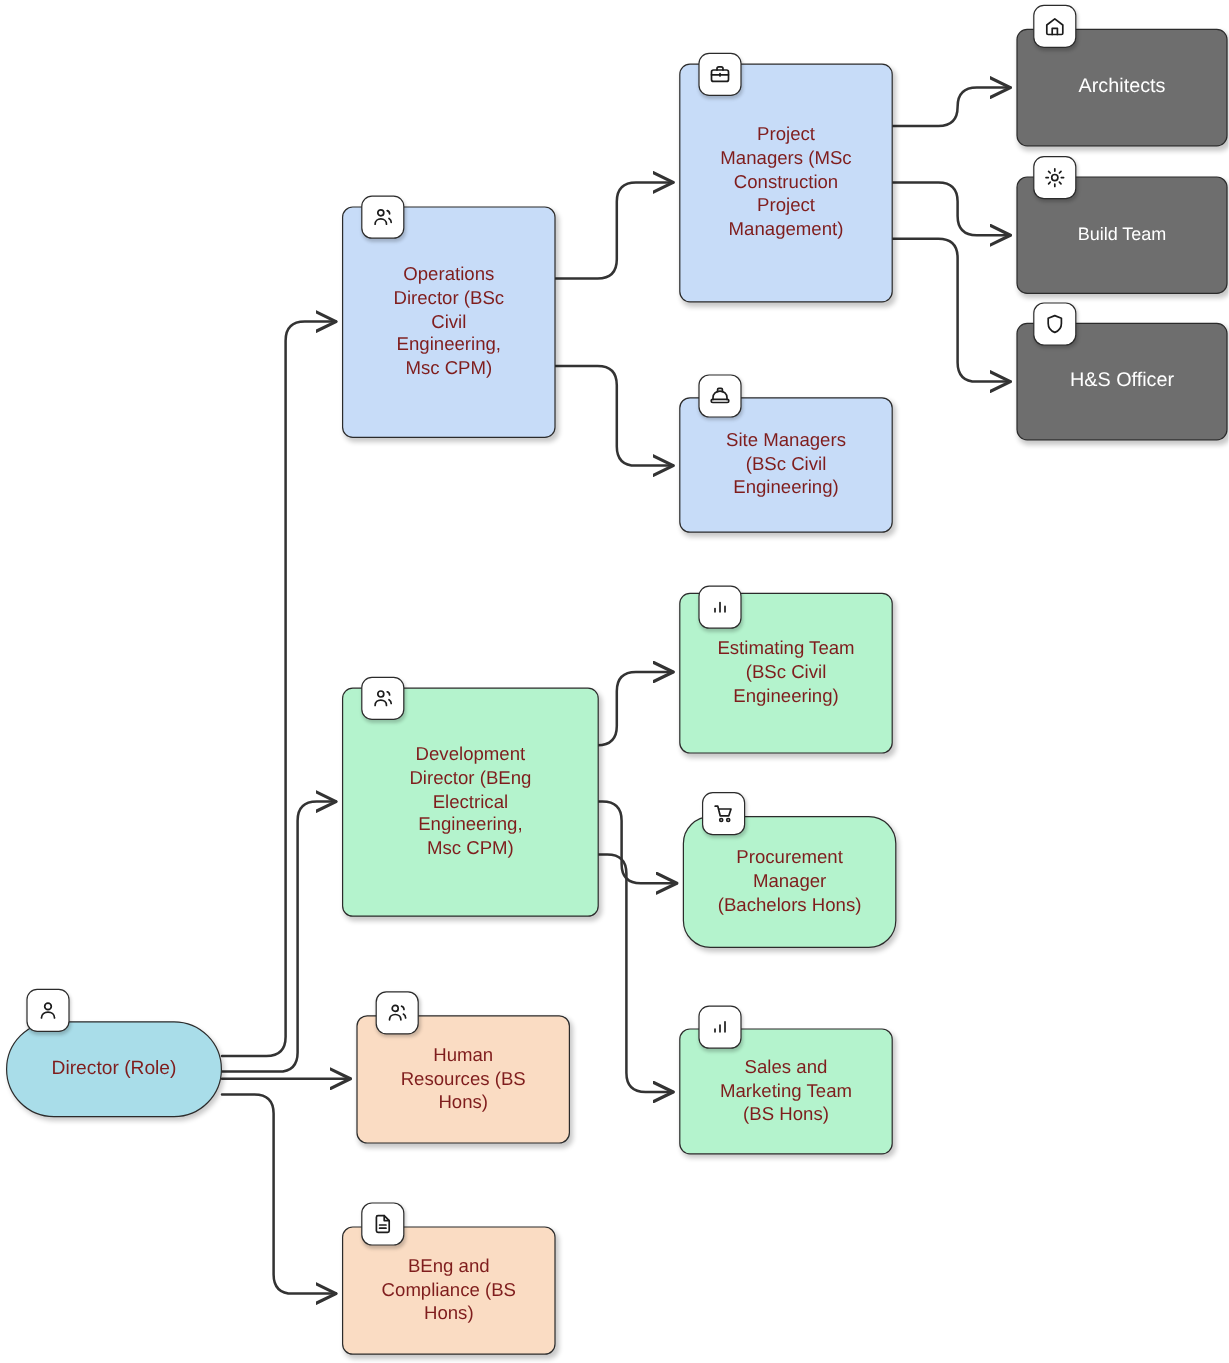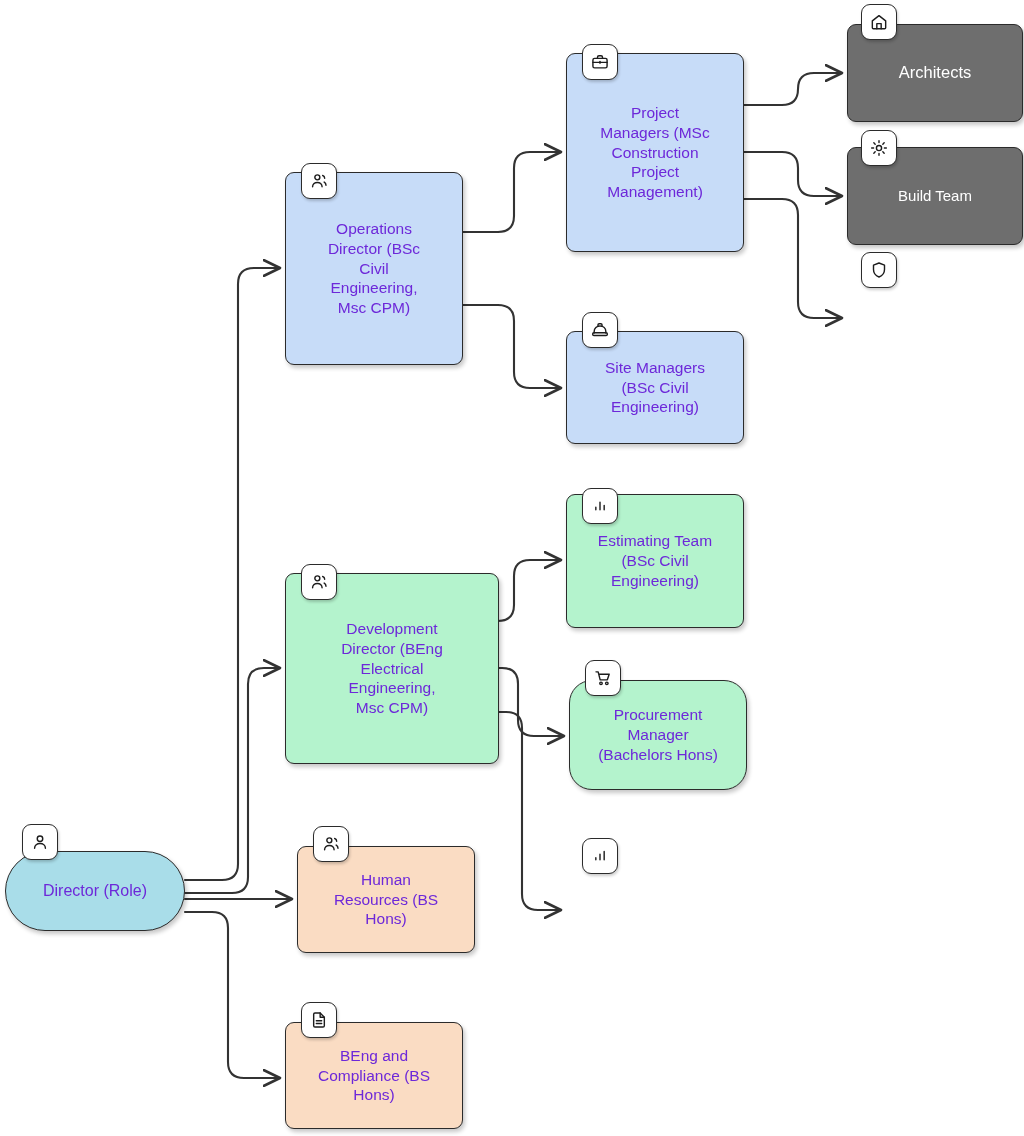--- a/index.html
+++ b/index.html
@@ -29,21 +29,21 @@
   .node {
     position: absolute;
     box-sizing: border-box;
     border: 1.6px solid #2b2b2b;
     border-radius: 9px;
     display: flex;
     align-items: center;
     justify-content: center;
     text-align: center;
     line-height: 1.29;
-    color: #6d28d9;
+    color: #7f1d1d;
     box-shadow: 2px 3px 4px rgba(0,0,0,0.22);
     padding: 6px 9px;
     white-space: pre-line;
   }
   .node.blue   { background: #c7dcf8; }
   .node.green  { background: #b4f3cd; }
   .node.orange { background: #fadcc3; }
   .node.gray   { background: #6e6e6e; color: #ffffff; border-color: #2b2b2b; }
   .node.root {
     background: #a9dde9;
@@ -190,20 +190,23 @@
   </div>
   <div class="node gray" style="left:847px; top:147px; width:176px; height:98px; font-size:15px;">
     <span class="node-label">Build Team</span>
   </div>
 
   <div class="badge" style="left:861px; top:252px;">
     <svg viewBox="0 0 24 24" aria-hidden="true">
       <path d="M12 3.6 5.4 6.2v5.3c0 4.2 2.8 7.5 6.6 8.9 3.8-1.4 6.6-4.7 6.6-8.9V6.2z"></path>
     </svg>
   </div>
+  <div class="node gray" style="left:847px; top:269px; width:176px; height:98px; font-size:16.5px;">
+    <span class="node-label">H&amp;S Officer</span>
+  </div>
 
   <div class="badge" style="left:301px; top:564px;">
     <svg viewBox="0 0 24 24" aria-hidden="true">
       <circle cx="10" cy="7.6" r="3"></circle>
       <path d="M4.3 19c0-3.3 2.6-5.3 5.7-5.3s5.7 2 5.7 5.3"></path>
       <path d="M16.4 5.4c1.5.5 2.4 1.8 2.4 3.2"></path>
       <path d="M18.2 13.3c1.4.8 2.2 2.2 2.2 3.8"></path>
     </svg>
   </div>
   <div class="node green" style="left:285px; top:573px; width:214px; height:191px; font-size:15.5px;">
@@ -236,20 +239,25 @@
     <span class="node-label">Procurement
 Manager
 (Bachelors Hons)</span>
   </div>
 
   <div class="badge" style="left:582px; top:838px;">
     <svg viewBox="0 0 24 24" aria-hidden="true">
       <path d="M7 16.6v-2.6M12 16.6V9.8M17 16.6V6.6"></path>
     </svg>
   </div>
+  <div class="node green" style="left:566px; top:857px; width:178px; height:105px; font-size:15.5px;">
+    <span class="node-label">Sales and
+Marketing Team
+(BS Hons)</span>
+  </div>
 
   <div class="badge" style="left:313px; top:826px;">
     <svg viewBox="0 0 24 24" aria-hidden="true">
       <circle cx="10" cy="7.6" r="3"></circle>
       <path d="M4.3 19c0-3.3 2.6-5.3 5.7-5.3s5.7 2 5.7 5.3"></path>
       <path d="M16.4 5.4c1.5.5 2.4 1.8 2.4 3.2"></path>
       <path d="M18.2 13.3c1.4.8 2.2 2.2 2.2 3.8"></path>
     </svg>
   </div>
   <div class="node orange" style="left:297px; top:846px; width:178px; height:107px; font-size:15.5px;">

